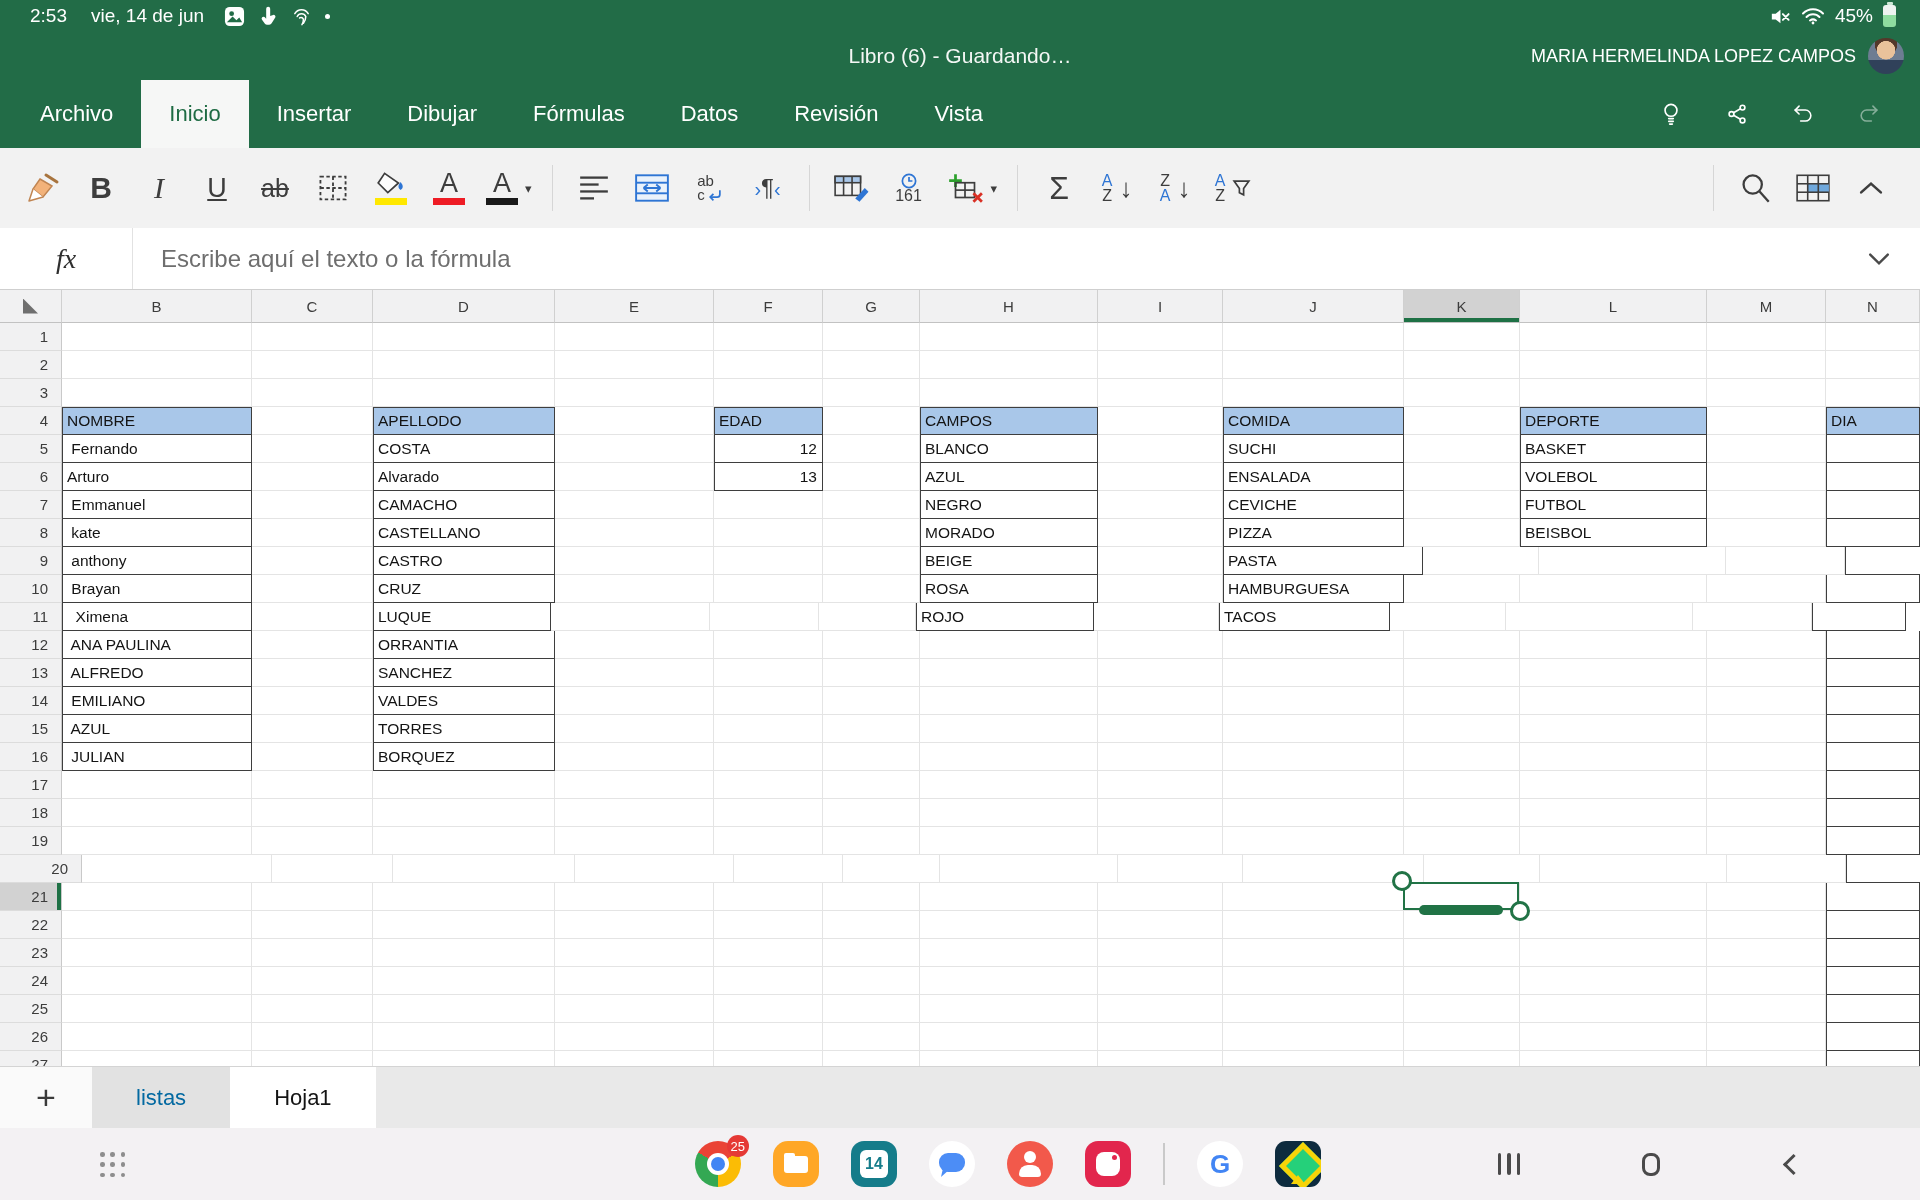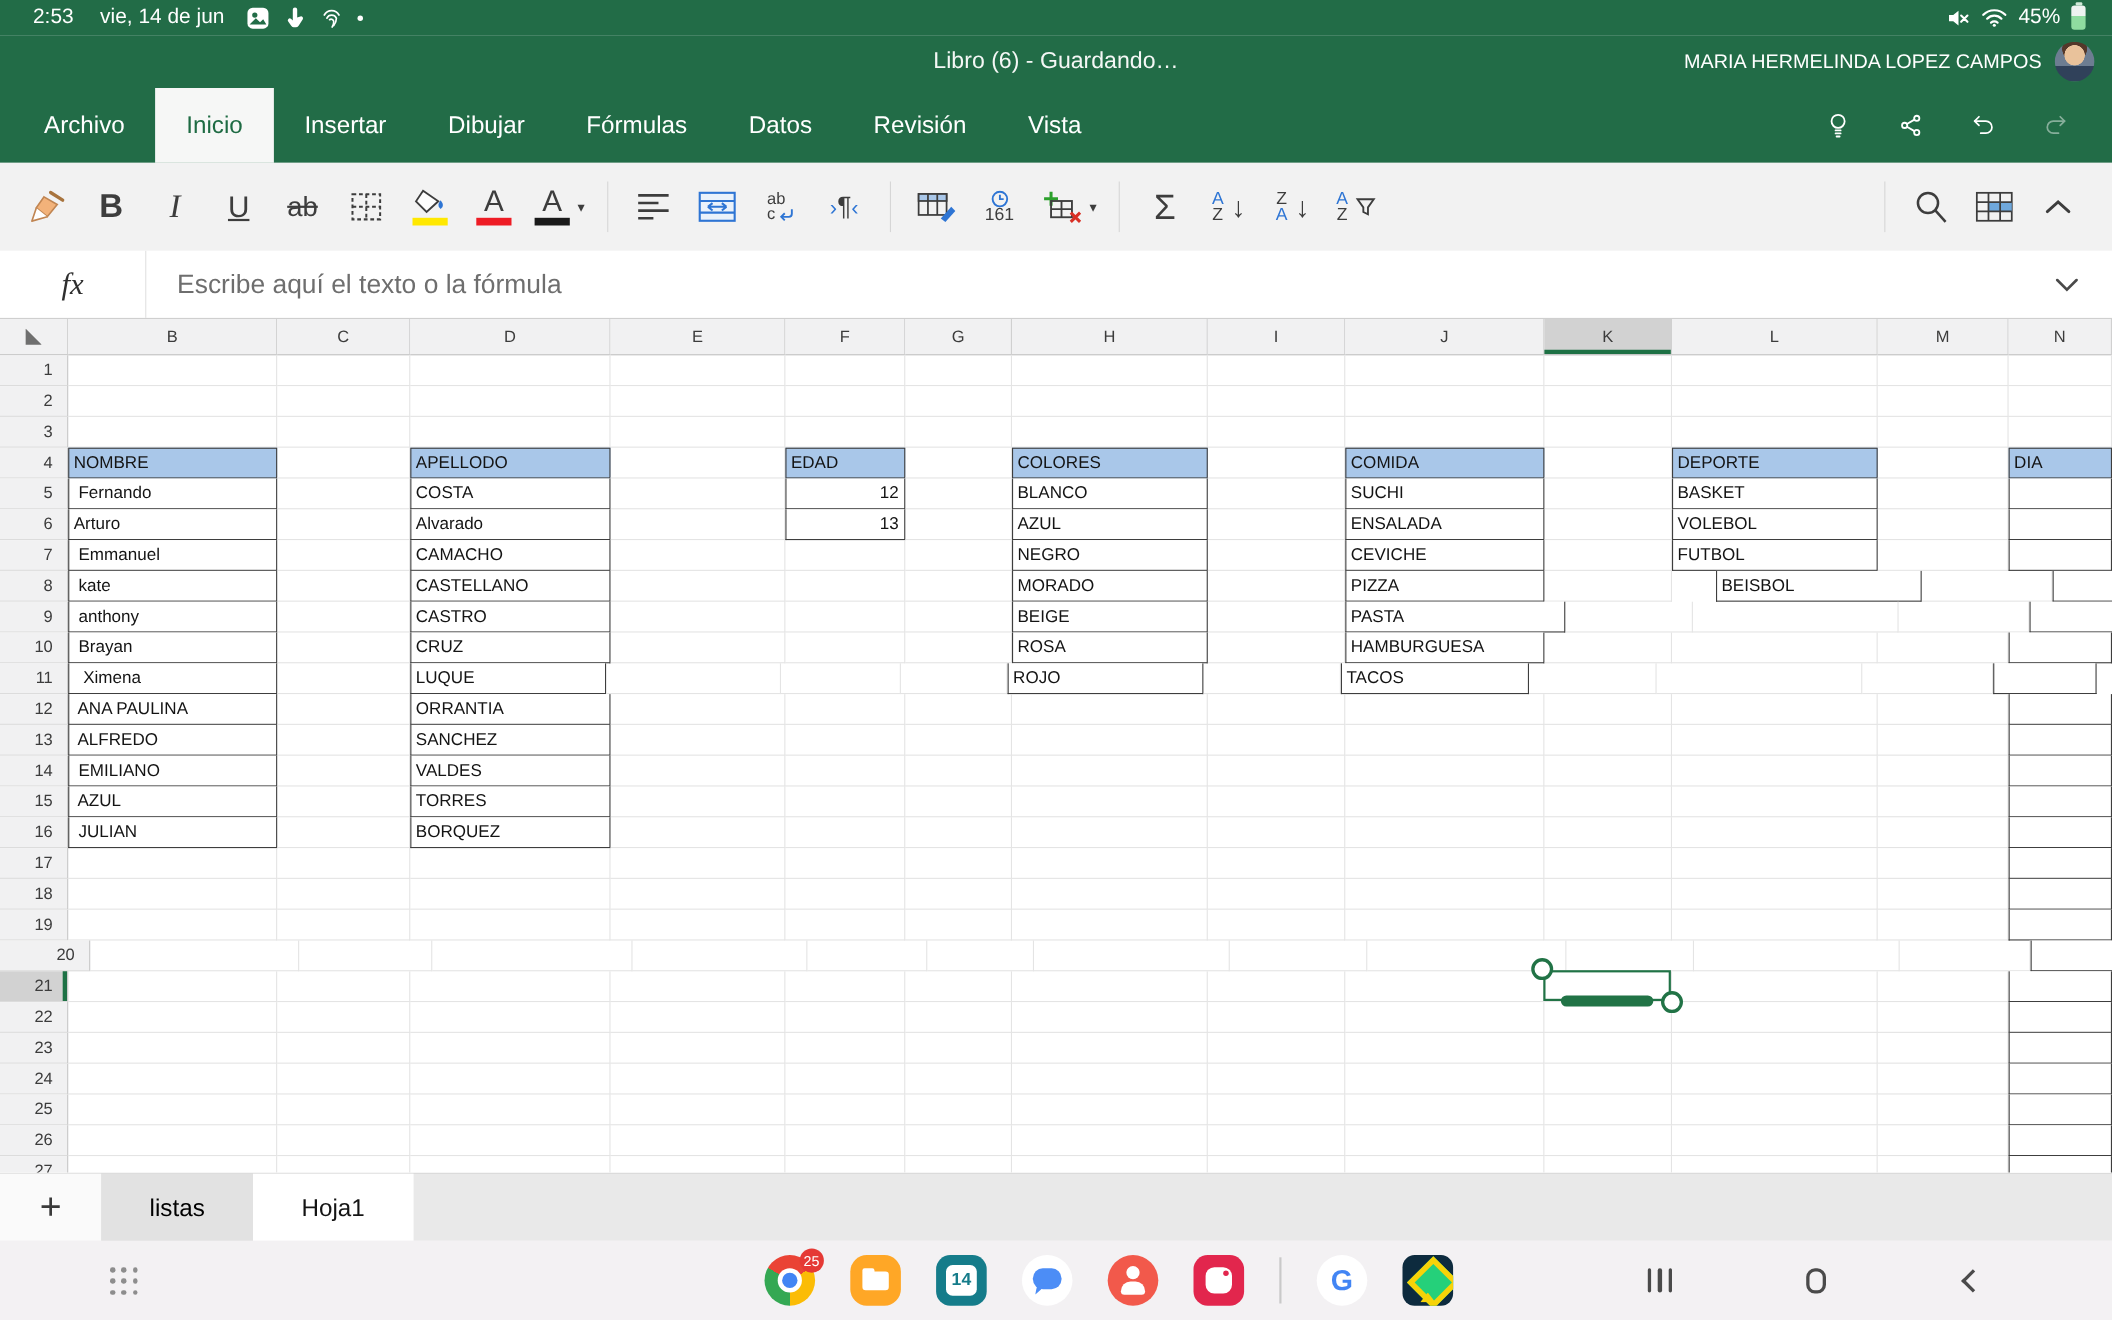--- a/index.html
+++ b/index.html
@@ -94,21 +94,21 @@
 
   .sel-box { position: absolute; border: 2px solid #217346; z-index: 5; }
   .handle { position: absolute; width: 20px; height: 20px; border: 3px solid #217346; background: #fff; border-radius: 50%; }
   .h-tl { left: -13px; top: -13px; }
   .h-br { right: -13px; bottom: -13px; }
   .fill-bar { position: absolute; left: 14px; bottom: -7px; width: 84px; height: 10px; background: #217346; border-radius: 6px; }
 
   
   .sheet-bar { height: 62px; background: #e9e9e9; border-top: 1px solid #d4d4d4; display: flex; align-items: stretch; }
   .add-tab { width: 92px; background: #fafafa; border: 0; font-size: 34px; color: #3a3a3a; display: flex; align-items: center; justify-content: center; font-family: inherit; }
-  .stab { border: 0; padding: 0 44px; display: flex; align-items: center; font-size: 22px; color: #000000; font-family: inherit; }
+  .stab { border: 0; padding: 0 44px; display: flex; align-items: center; font-size: 22px; color: #0369a1; font-family: inherit; }
   .stab.inactive { background: #e2e2e2; }
   .stab.active { background: #fff; color: #141414; }
 
   
   .nav-bar { height: 72px; background: #f3f1f3; position: relative; }
   .drawer { position: absolute; left: 100px; top: 24px; width: 26px; height: 26px;
     display: grid; grid-template-columns: repeat(3, 1fr); gap: 5px; }
   .drawer i { width: 4.5px; height: 4.5px; border-radius: 50%; background: #8d8d8d; }
   .dock { position: absolute; left: calc(50% + 48px); top: 13px; transform: translateX(-50%); display: flex; align-items: center; gap: 32px; }
   .app { width: 46px; height: 46px; position: relative; flex: none; }
@@ -478,21 +478,21 @@
       <div class="cell" style="width: 94px;"></div>
     </div>
     <div class="s-row">
       <div class="rh" style="width: 62px;">4</div>
       <div class="cell cell-filled cell-first cell-head" style="width: 190px;">NOMBRE</div>
       <div class="cell" style="width: 121px;"></div>
       <div class="cell cell-filled cell-first cell-head" style="width: 182px;">APELLODO</div>
       <div class="cell" style="width: 159px;"></div>
       <div class="cell cell-filled cell-first cell-head" style="width: 109px;">EDAD</div>
       <div class="cell" style="width: 97px;"></div>
-      <div class="cell cell-filled cell-first cell-head" style="width: 178px;">COLORES</div>
+      <div class="cell cell-filled cell-first cell-head" style="width: 178px;">CAMPOS</div>
       <div class="cell" style="width: 125px;"></div>
       <div class="cell cell-filled cell-first cell-head" style="width: 181px;">COMIDA</div>
       <div class="cell" style="width: 116px;"></div>
       <div class="cell cell-filled cell-first cell-head" style="width: 187px;">DEPORTE</div>
       <div class="cell" style="width: 119px;"></div>
       <div class="cell cell-filled cell-first cell-head" style="width: 94px;">DIA</div>
     </div>
     <div class="s-row">
       <div class="rh" style="width: 62px;">5</div>
       <div class="cell cell-filled" style="width: 190px;"> Fernando</div>
@@ -546,21 +546,21 @@
       <div class="cell cell-filled" style="width: 190px;"> kate</div>
       <div class="cell" style="width: 121px;"></div>
       <div class="cell cell-filled" style="width: 182px;">CASTELLANO</div>
       <div class="cell" style="width: 159px;"></div>
       <div class="cell" style="width: 109px;"></div>
       <div class="cell" style="width: 97px;"></div>
       <div class="cell cell-filled" style="width: 178px;">MORADO</div>
       <div class="cell" style="width: 125px;"></div>
       <div class="cell cell-filled" style="width: 181px;">PIZZA</div>
       <div class="cell" style="width: 116px;"></div>
-      <div class="cell cell-filled" style="width: 187px; margin-left: 40px;">BEISBOL</div>
+      <div class="cell cell-filled" style="width: 187px;">BEISBOL</div>
       <div class="cell" style="width: 119px;"></div>
       <div class="cell cell-filled" style="width: 94px;"></div>
     </div>
     <div class="s-row">
       <div class="rh" style="width: 62px;">9</div>
       <div class="cell cell-filled" style="width: 190px;"> anthony</div>
       <div class="cell" style="width: 121px;"></div>
       <div class="cell cell-filled" style="width: 182px;">CASTRO</div>
       <div class="cell" style="width: 159px;"></div>
       <div class="cell" style="width: 109px;"></div>

